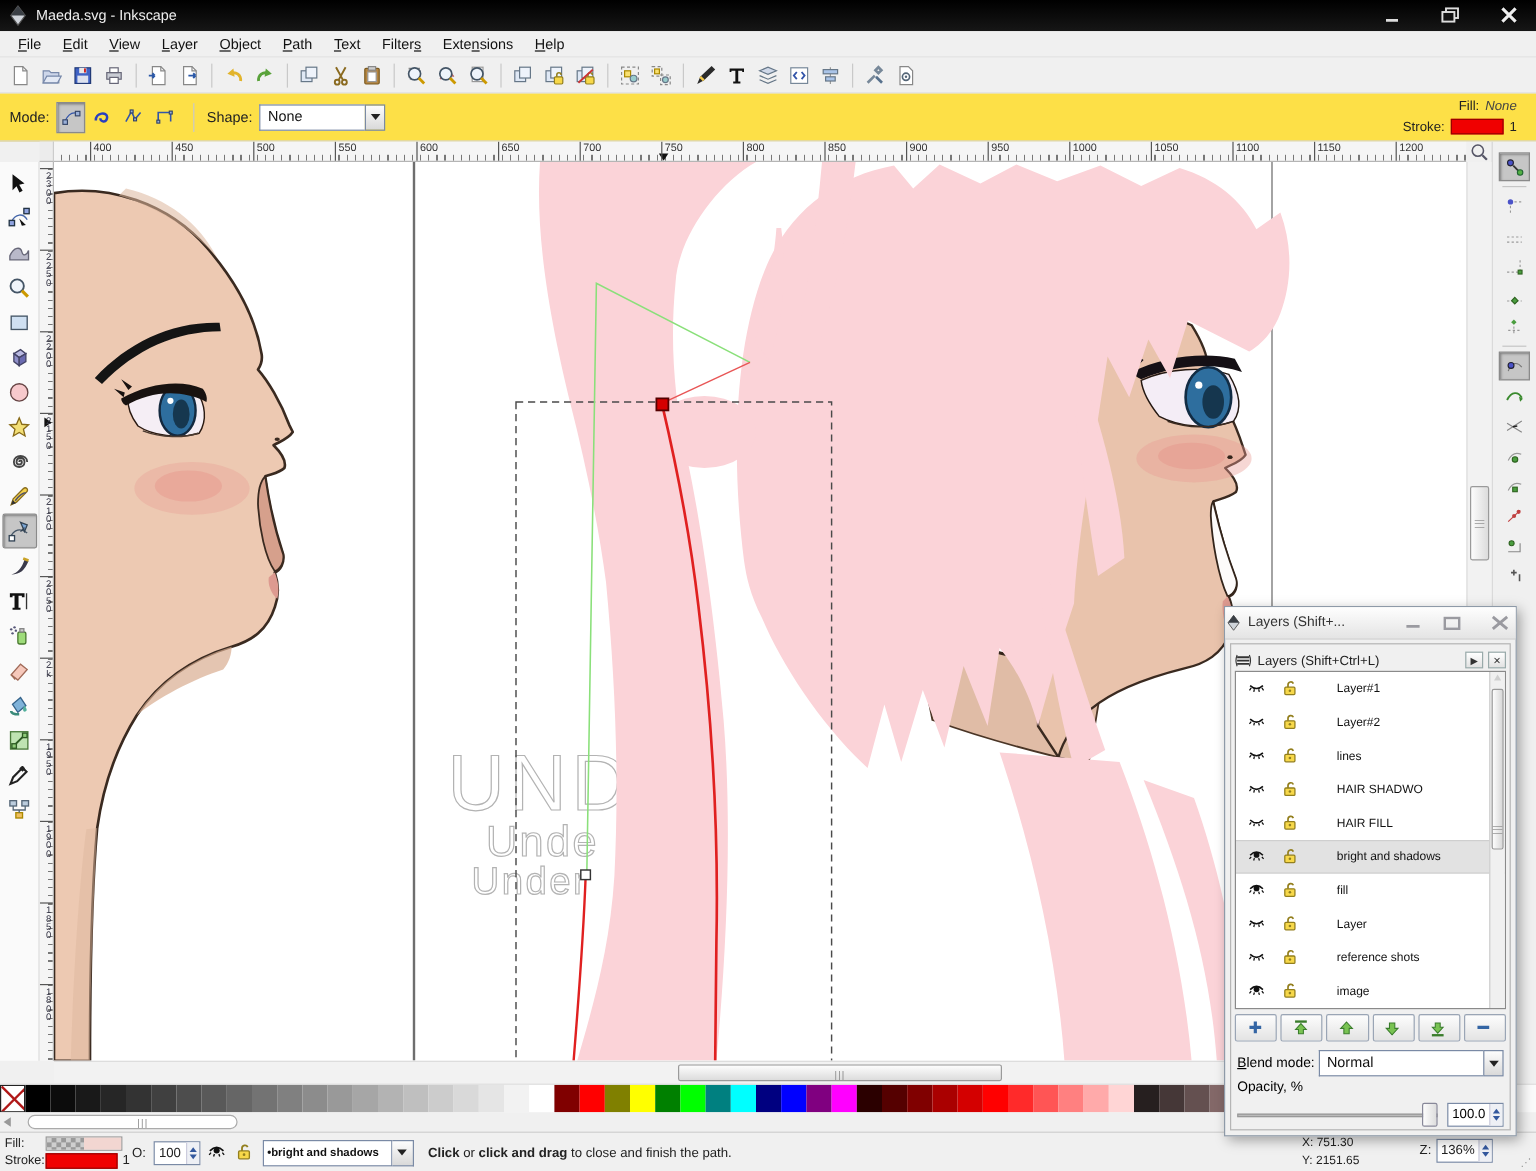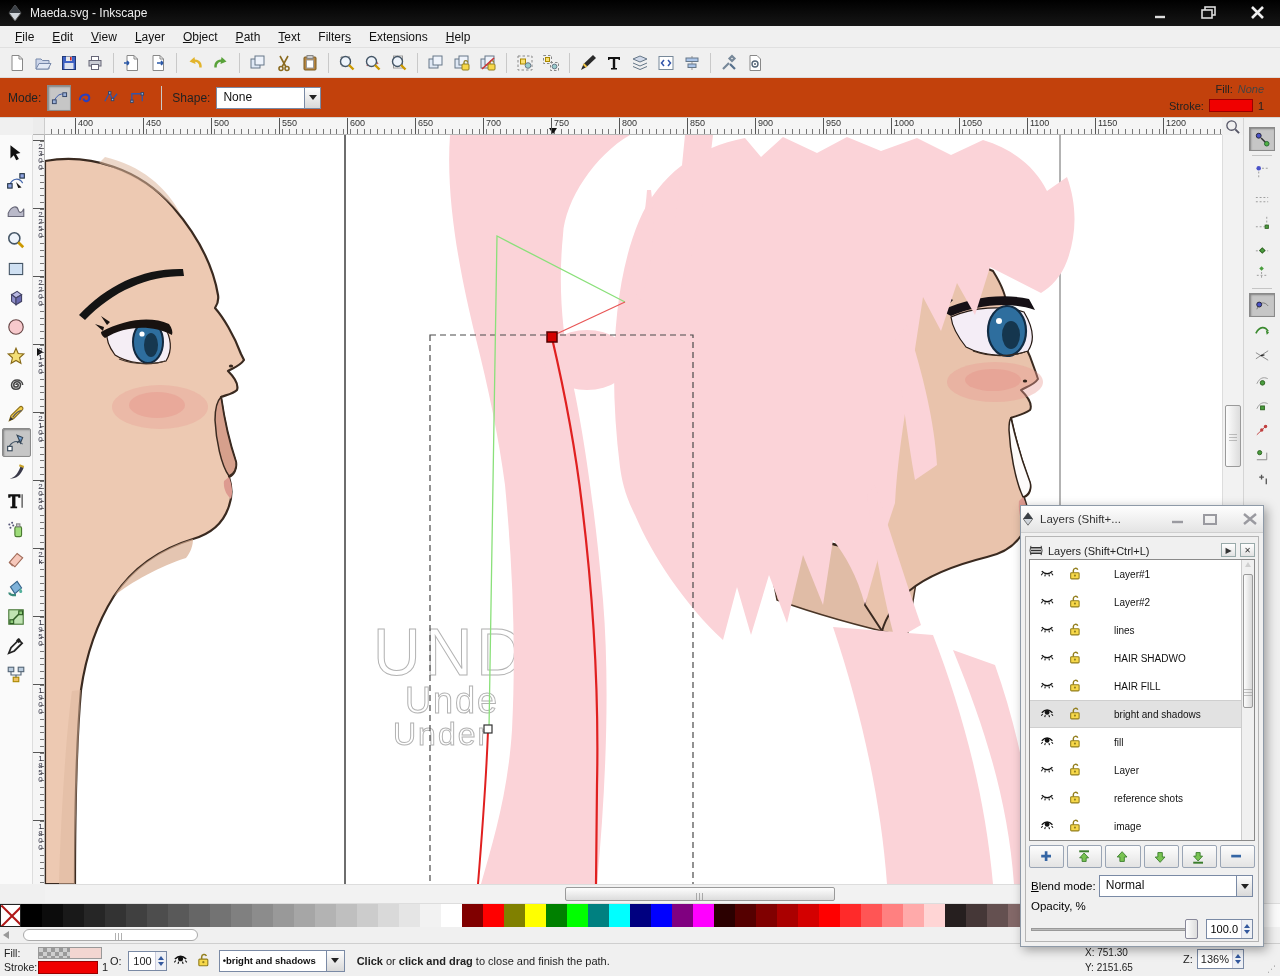--- a/index.html
+++ b/index.html
@@ -18,21 +18,21 @@
   #menubar { left:0; top:26px; width:1280px; height:22px; background:#f0f0f0; border-bottom:1px solid #e0e0e0; display:flex; align-items:center; padding-left:6px; }
   .menu-item { font-size:12px; color:#111; padding:2px 9px; cursor:default; }
   .menu-item u { text-decoration:underline; }
 
   
   #toolbar { left:0; top:48px; width:1280px; height:30px; background:#f0f0f0; border-bottom:1px solid #ddd; display:flex; align-items:center; padding-left:4px; }
   .tb-btn { width:26px; height:26px; display:flex; align-items:center; justify-content:center; border:1px solid transparent; border-radius:2px; }
   .tb-sep { width:1px; height:20px; background:#c9c9c9; margin:0 5px; }
 
   
-  #toolopts { left:0; top:78px; width:1280px; height:40px; background:#c2410c; border-bottom:1px solid #d5d5d5; display:flex; align-items:center; padding-left:8px; }
+  #toolopts { left:0; top:78px; width:1280px; height:40px; background:#fde047; border-bottom:1px solid #d5d5d5; display:flex; align-items:center; padding-left:8px; }
   #toolopts .lbl { font-size:12px; color:#222; margin-right:6px; }
   .mode-btn { width:24px; height:26px; margin-right:2px; display:flex; align-items:center; justify-content:center; border:1px solid transparent; }
   .pressed { background:#c6c6c6; border:1px solid #8a8a8a !important; box-shadow:inset 1px 1px 2px rgba(0,0,0,.35); }
   .vsep { width:1px; height:24px; background:#c9c9c9; margin:0 10px; }
   .combo { display:flex; height:22px; }
   .combo .field { background:#fff; border:1px solid #7a8aa5; border-right:none; font-size:12px; padding:2px 6px; width:88px; color:#111; }
   .combo .drop { width:17px; background:linear-gradient(#fdfdfd,#d9d9d9); border:1px solid #7a8aa5; display:flex; align-items:center; justify-content:center; }
   .darr { width:0; height:0; border-left:4px solid transparent; border-right:4px solid transparent; border-top:5px solid #222; }
   #fs-indicator { position:absolute; right:16px; top:80px; font-size:11px; color:#222; text-align:right; }
   #fs-indicator .row { display:flex; align-items:center; justify-content:flex-end; height:17px; gap:5px; }
@@ -86,21 +86,21 @@
   #fs-block { position:absolute; left:4px; top:2px; }
   #fs-block .r { display:flex; align-items:center; height:14px; }
   #fs-block .lab { width:34px; font-size:10.5px; }
   #sb-fill-swatch { width:64px; height:12px; border:1px solid #999; display:flex; }
   #sb-fill-swatch .chk { width:32px; height:100%;
       background:repeating-conic-gradient(#9a9a9a 0 25%, #cfcfcf 0 50%); background-size:8px 8px; }
   #sb-fill-swatch .pink { width:32px; height:100%; background:#f2d6d1; }
   #sb-stroke-swatch { width:60px; height:13px; background:#f00000; border:1px solid #900; }
   #sb-main { position:absolute; left:110px; top:0; height:33px; display:flex; align-items:center; gap:6px; }
   .spinbox { display:flex; align-items:center; background:#fff; border:1px solid #7a8aa5; height:20px; }
-  .spinbox .val { font-size:11px; padding:0 3px; min-width:26px; text-align:right; }
+  .spinbox .val { font-size:11px; padding:0 3px; min-width:26px; text-align:center; }
   .spin { display:flex; flex-direction:column; justify-content:center; gap:2px; padding:0 2px; border-left:1px solid #ccd; height:100%; background:#eef0f5; }
   .su { width:0; height:0; border-left:3.5px solid transparent; border-right:3.5px solid transparent; border-bottom:4px solid #33589e; }
   .sd { width:0; height:0; border-left:3.5px solid transparent; border-right:3.5px solid transparent; border-top:4px solid #33589e; }
   #layer-combo { display:flex; height:22px; }
   #layer-combo .field { background:#fff; border:1px solid #7a8aa5; width:108px; display:flex; align-items:center; font-size:9.5px; font-weight:bold; padding-left:3px; color:#111; }
   #sb-message { font-size:11px; color:#222; margin-left:6px; }
   #xyz { position:absolute; left:1085px; top:1px; font-size:10px; color:#222; line-height:15px; }
   #zbox { position:absolute; left:1183px; top:5px; display:flex; align-items:center; gap:4px; font-size:11px; }
   #resize-grip { position:absolute; right:3px; bottom:2px; font-size:9px; color:#999; letter-spacing:1px; }
 

